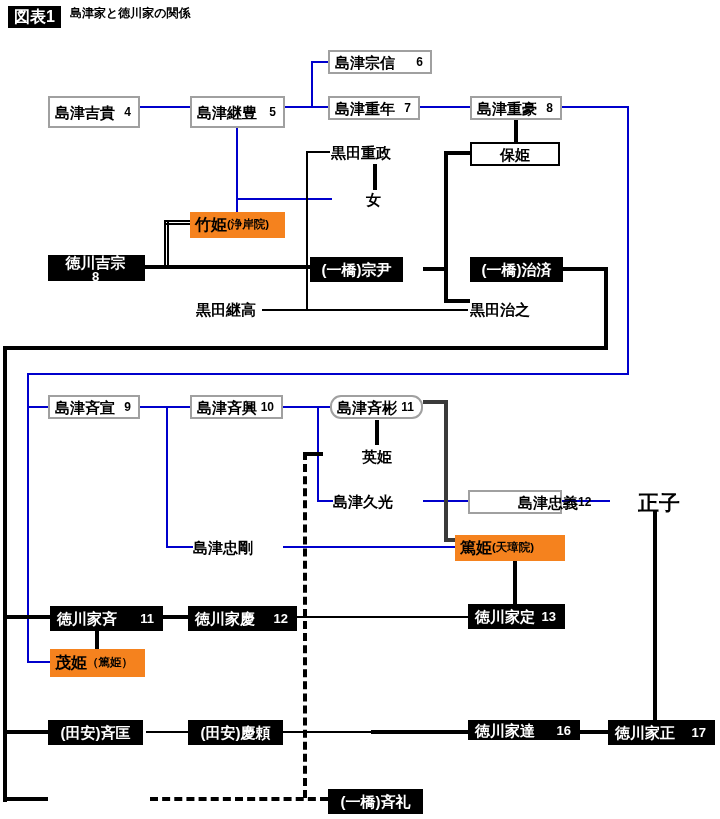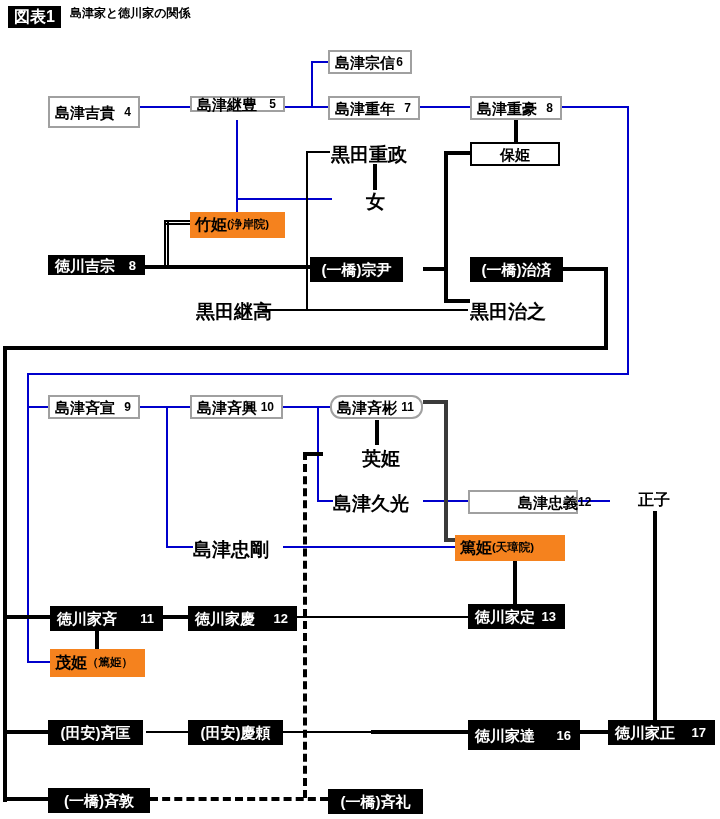--- a/index.html
+++ b/index.html
@@ -16,21 +16,21 @@
        font-size:15px;white-space:nowrap;line-height:1;}
   .gbox{background:#fff;border:2px solid #a0a0a0;justify-content:space-between;padding:0 7px 0 5px;}
   .bbox{background:#000;color:#fff;justify-content:center;}
   .bbox.num{justify-content:space-between;padding:0 9px 0 7px;}
   .obox{background:#f5821e;justify-content:flex-start;padding:0 3px 0 5px;}
   .obox .main{font-size:16px;}
   .wbox{background:#fff;border:2px solid #000;justify-content:center;}
   .gen{font-size:12px;font-weight:bold;}
   .bbox .gen{font-size:13px;}
   .note{font-size:11.5px;}
-  .txt{position:absolute;font-size:19px;white-space:nowrap;line-height:1;}
+  .txt{position:absolute;font-size:15px;white-space:nowrap;line-height:1;}
   .dbl-v{position:absolute;width:5px;box-sizing:border-box;background:transparent;
          border-left:2px solid #000;border-right:2px solid #000;}
   .dbl-h{position:absolute;height:5px;box-sizing:border-box;background:transparent;
          border-top:2px solid #000;border-bottom:2px solid #000;}
   .dash-v{position:absolute;width:0;border-left:4px dashed #000;}
   .dash-h{position:absolute;height:0;border-top:4px dashed #000;}
 </style>
 </head>
 <body>
 
@@ -99,25 +99,25 @@
   <div class="dbl-v" style="left:164px;top:220px;height:47px;"></div>
 
   <div class="dash-v" style="left:303px;top:452px;height:346px;"></div>
   <div class="ln blk" style="left:304px;top:452px;width:19px;height:4px;"></div>
   <div class="dash-h" style="left:150px;top:797px;width:178px;"></div>
 
   <div class="box gbox" style="left:48px;top:96px;width:92px;height:32px;">
     <span>島津吉貴</span>
       <span class="gen">4</span>
     </div>
-  <div class="box gbox" style="left:190px;top:96px;width:95px;height:16px;">
+  <div class="box gbox" style="left:190px;top:96px;width:95px;height:32px;">
     <span>島津継豊</span>
       <span class="gen">5</span>
     </div>
-  <div class="box gbox" style="left:328px;top:50px;width:84px;height:24px;">
+  <div class="box gbox" style="left:328px;top:50px;width:104px;height:24px;">
     <span>島津宗信</span>
       <span class="gen">6</span>
     </div>
   <div class="box gbox" style="left:328px;top:96px;width:92px;height:24px;">
     <span>島津重年</span>
       <span class="gen">7</span>
     </div>
   <div class="box gbox" style="left:470px;top:96px;width:92px;height:24px;">
     <span>島津重豪</span>
       <span class="gen">8</span>
@@ -127,30 +127,30 @@
       <span class="gen">9</span>
     </div>
   <div class="box gbox" style="left:190px;top:395px;width:93px;height:24px;">
     <span>島津斉興</span>
       <span class="gen">10</span>
     </div>
   <div class="box gbox" style="left:330px;top:395px;width:93px;height:24px;border-radius:11px;">
     <span>島津斉彬</span>
       <span class="gen">11</span>
     </div>
-  <div class="box gbox" style="left:468px;top:490px;width:110px;height:24px;padding-left:48px;">
+  <div class="box gbox" style="left:468px;top:490px;width:94px;height:24px;padding-left:48px;">
     <span>島津忠義</span>
       <span class="gen">12</span>
     </div>
 
   <div class="box wbox" style="left:470px;top:142px;width:90px;height:24px;">
     <span>保姫</span>
     </div>
 
-  <div class="box bbox num" style="left:48px;top:255px;width:97px;height:20px;">
+  <div class="box bbox num" style="left:48px;top:255px;width:97px;height:26px;flex-direction:column;">
     <span>徳川吉宗</span>
       <span class="gen">8</span>
     </div>
   <div class="box bbox" style="left:310px;top:257px;width:93px;height:25px;">
     <span>(一橋)宗尹</span>
     </div>
   <div class="box bbox" style="left:470px;top:257px;width:93px;height:25px;">
     <span>(一橋)治済</span>
     </div>
   <div class="box bbox num" style="left:50px;top:606px;width:113px;height:25px;">
@@ -164,30 +164,27 @@
   <div class="box bbox num" style="left:468px;top:604px;width:97px;height:25px;">
     <span>徳川家定</span>
       <span class="gen">13</span>
     </div>
   <div class="box bbox" style="left:48px;top:720px;width:95px;height:25px;">
     <span>(田安)斉匡</span>
     </div>
   <div class="box bbox" style="left:188px;top:720px;width:95px;height:25px;">
     <span>(田安)慶頼</span>
     </div>
-  <div class="box bbox num" style="left:468px;top:720px;width:112px;height:30px;">
+  <div class="box bbox num" style="left:468px;top:720px;width:112px;height:20px;">
     <span>徳川家達</span>
       <span class="gen">16</span>
     </div>
   <div class="box bbox num" style="left:608px;top:720px;width:107px;height:25px;">
     <span>徳川家正</span>
       <span class="gen">17</span>
-    </div>
-  <div class="box bbox" style="left:48px;top:788px;width:102px;height:25px;">
-    <span>(一橋)斉敦</span>
     </div>
   <div class="box obox" style="left:190px;top:212px;width:95px;height:26px;">
     <span class="main">竹姫</span>
       <span class="note">(浄岸院)</span>
     </div>
 
   <div class="box bbox" style="left:328px;top:789px;width:95px;height:25px;">
     <span>(一橋)斉礼</span>
     </div>
   <div class="box obox" style="left:455px;top:535px;width:110px;height:26px;">
@@ -199,15 +196,15 @@
       <span class="note">（篤姫）</span>
     </div>
 
   <div class="txt" style="left:331px;top:145px;">黒田重政</div>
   <div class="txt" style="left:366px;top:192px;">女</div>
   <div class="txt" style="left:196px;top:302px;">黒田継高</div>
   <div class="txt" style="left:470px;top:302px;text-align:center;">黒田治之</div>
   <div class="txt" style="left:362px;top:449px;">英姫</div>
   <div class="txt" style="left:333px;top:494px;">島津久光</div>
   <div class="txt" style="left:193px;top:540px;">島津忠剛</div>
-  <div class="txt" style="left:638px;top:492px;font-size:16px;">正子</div>
+  <div class="txt" style="left:638px;top:492px;font-size:21px;">正子</div>
 
 </div>
 
 </body></html>

